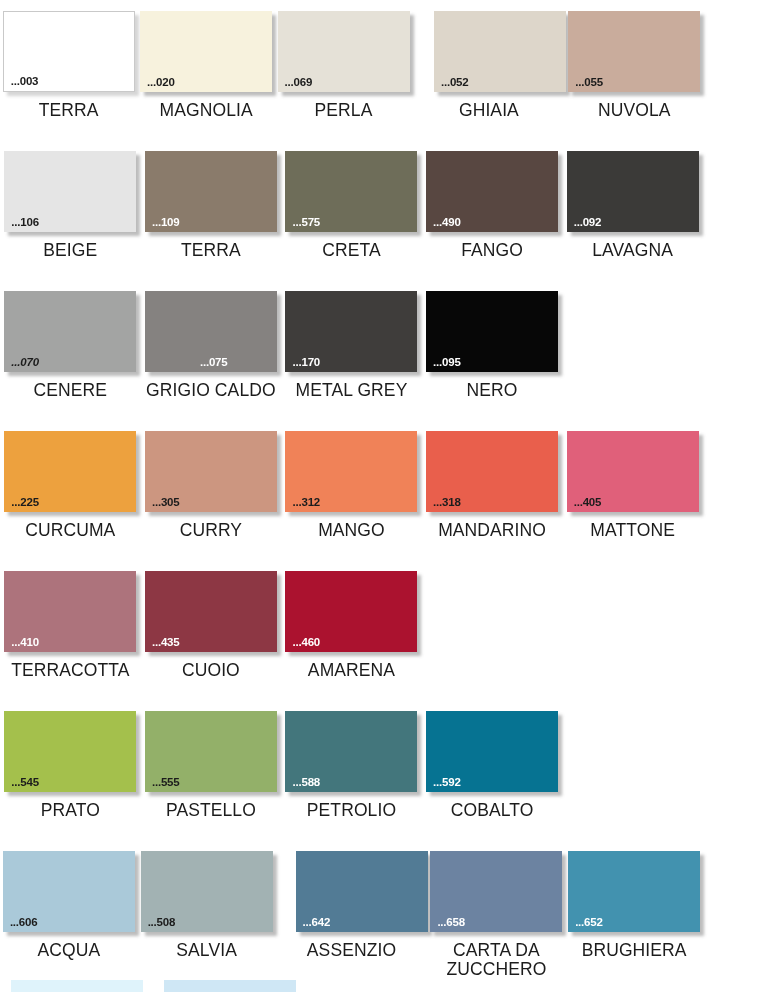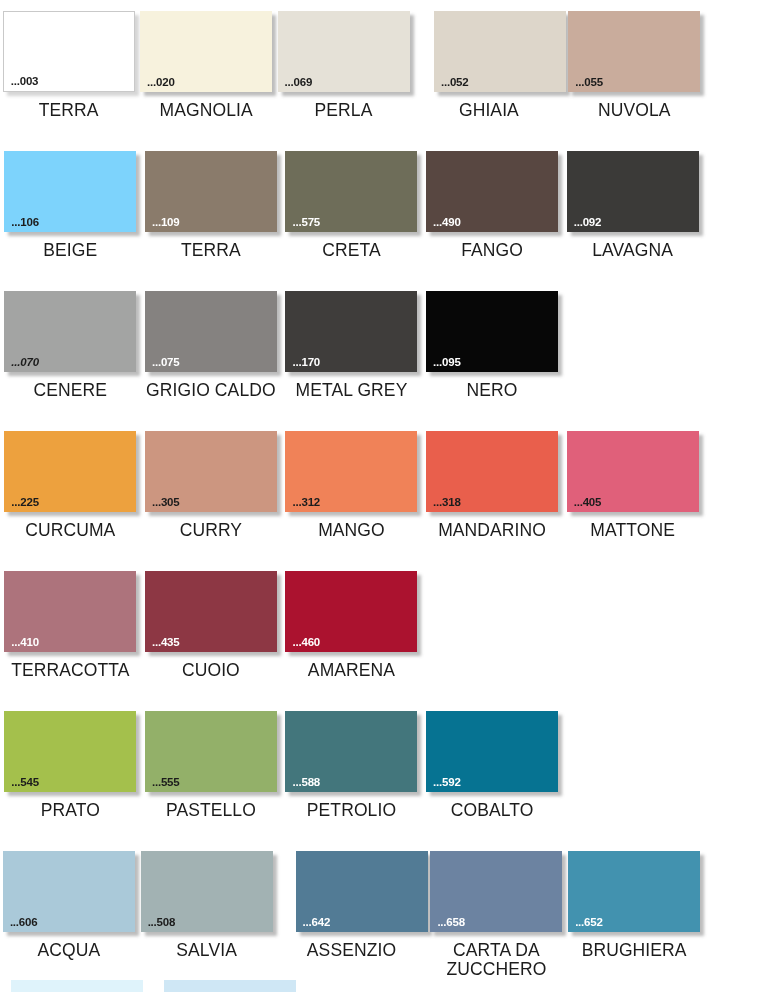--- a/index.html
+++ b/index.html
@@ -123,21 +123,21 @@
       </div>
       <div class="swatch-cell">
         <div class="chip" style="background-color: rgb(201, 172, 156);">
           <span class="chip-code" style="color: rgb(28, 28, 28);">...055</span>
         </div>
         <div class="chip-name">NUVOLA</div>
       </div>
     </div>
     <div class="swatch-row">
       <div class="swatch-cell">
-        <div class="chip" style="background-color: #7dd3fc;">
+        <div class="chip" style="background-color: #e5e5e5;">
           <span class="chip-code" style="color: rgb(28, 28, 28);">...106</span>
         </div>
         <div class="chip-name">BEIGE</div>
       </div>
       <div class="swatch-cell">
         <div class="chip" style="background-color: rgb(138, 123, 107);">
           <span class="chip-code" style="color: rgb(255, 255, 255);">...109</span>
         </div>
         <div class="chip-name">TERRA</div>
       </div>
@@ -162,21 +162,21 @@
     </div>
     <div class="swatch-row">
       <div class="swatch-cell">
         <div class="chip" style="background-color: rgb(163, 164, 163); font-style: italic;">
           <span class="chip-code" style="color: rgb(28, 28, 28);">...070</span>
         </div>
         <div class="chip-name">CENERE</div>
       </div>
       <div class="swatch-cell">
         <div class="chip" style="background-color: rgb(133, 130, 128);">
-          <span class="chip-code" style="color: rgb(255, 255, 255);">...075</span>
+          <span class="chip-code" style="color: rgb(255, 255, 255); margin-left: 48px;">...075</span>
         </div>
         <div class="chip-name">GRIGIO CALDO</div>
       </div>
       <div class="swatch-cell">
         <div class="chip" style="background-color: rgb(63, 61, 59);">
           <span class="chip-code" style="color: rgb(255, 255, 255);">...170</span>
         </div>
         <div class="chip-name">METAL GREY</div>
       </div>
       <div class="swatch-cell">

